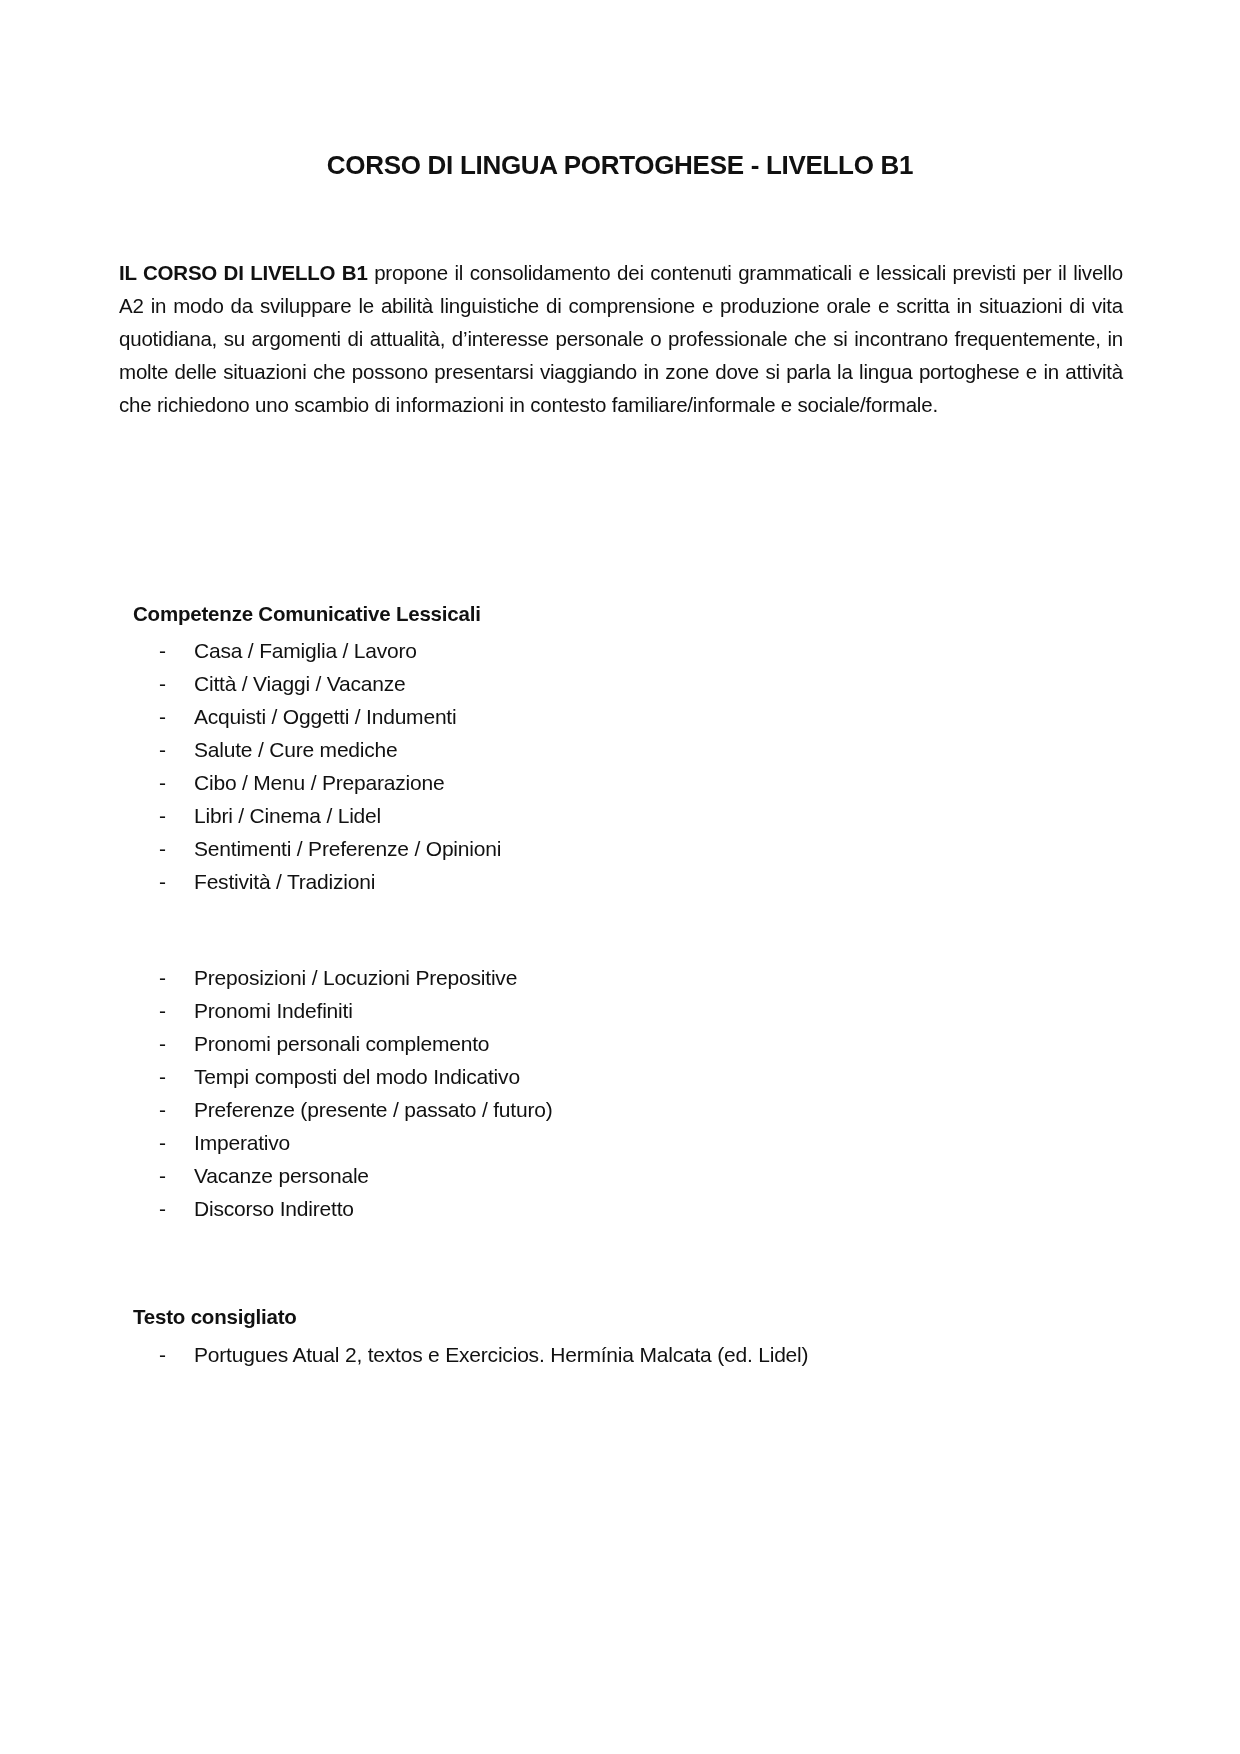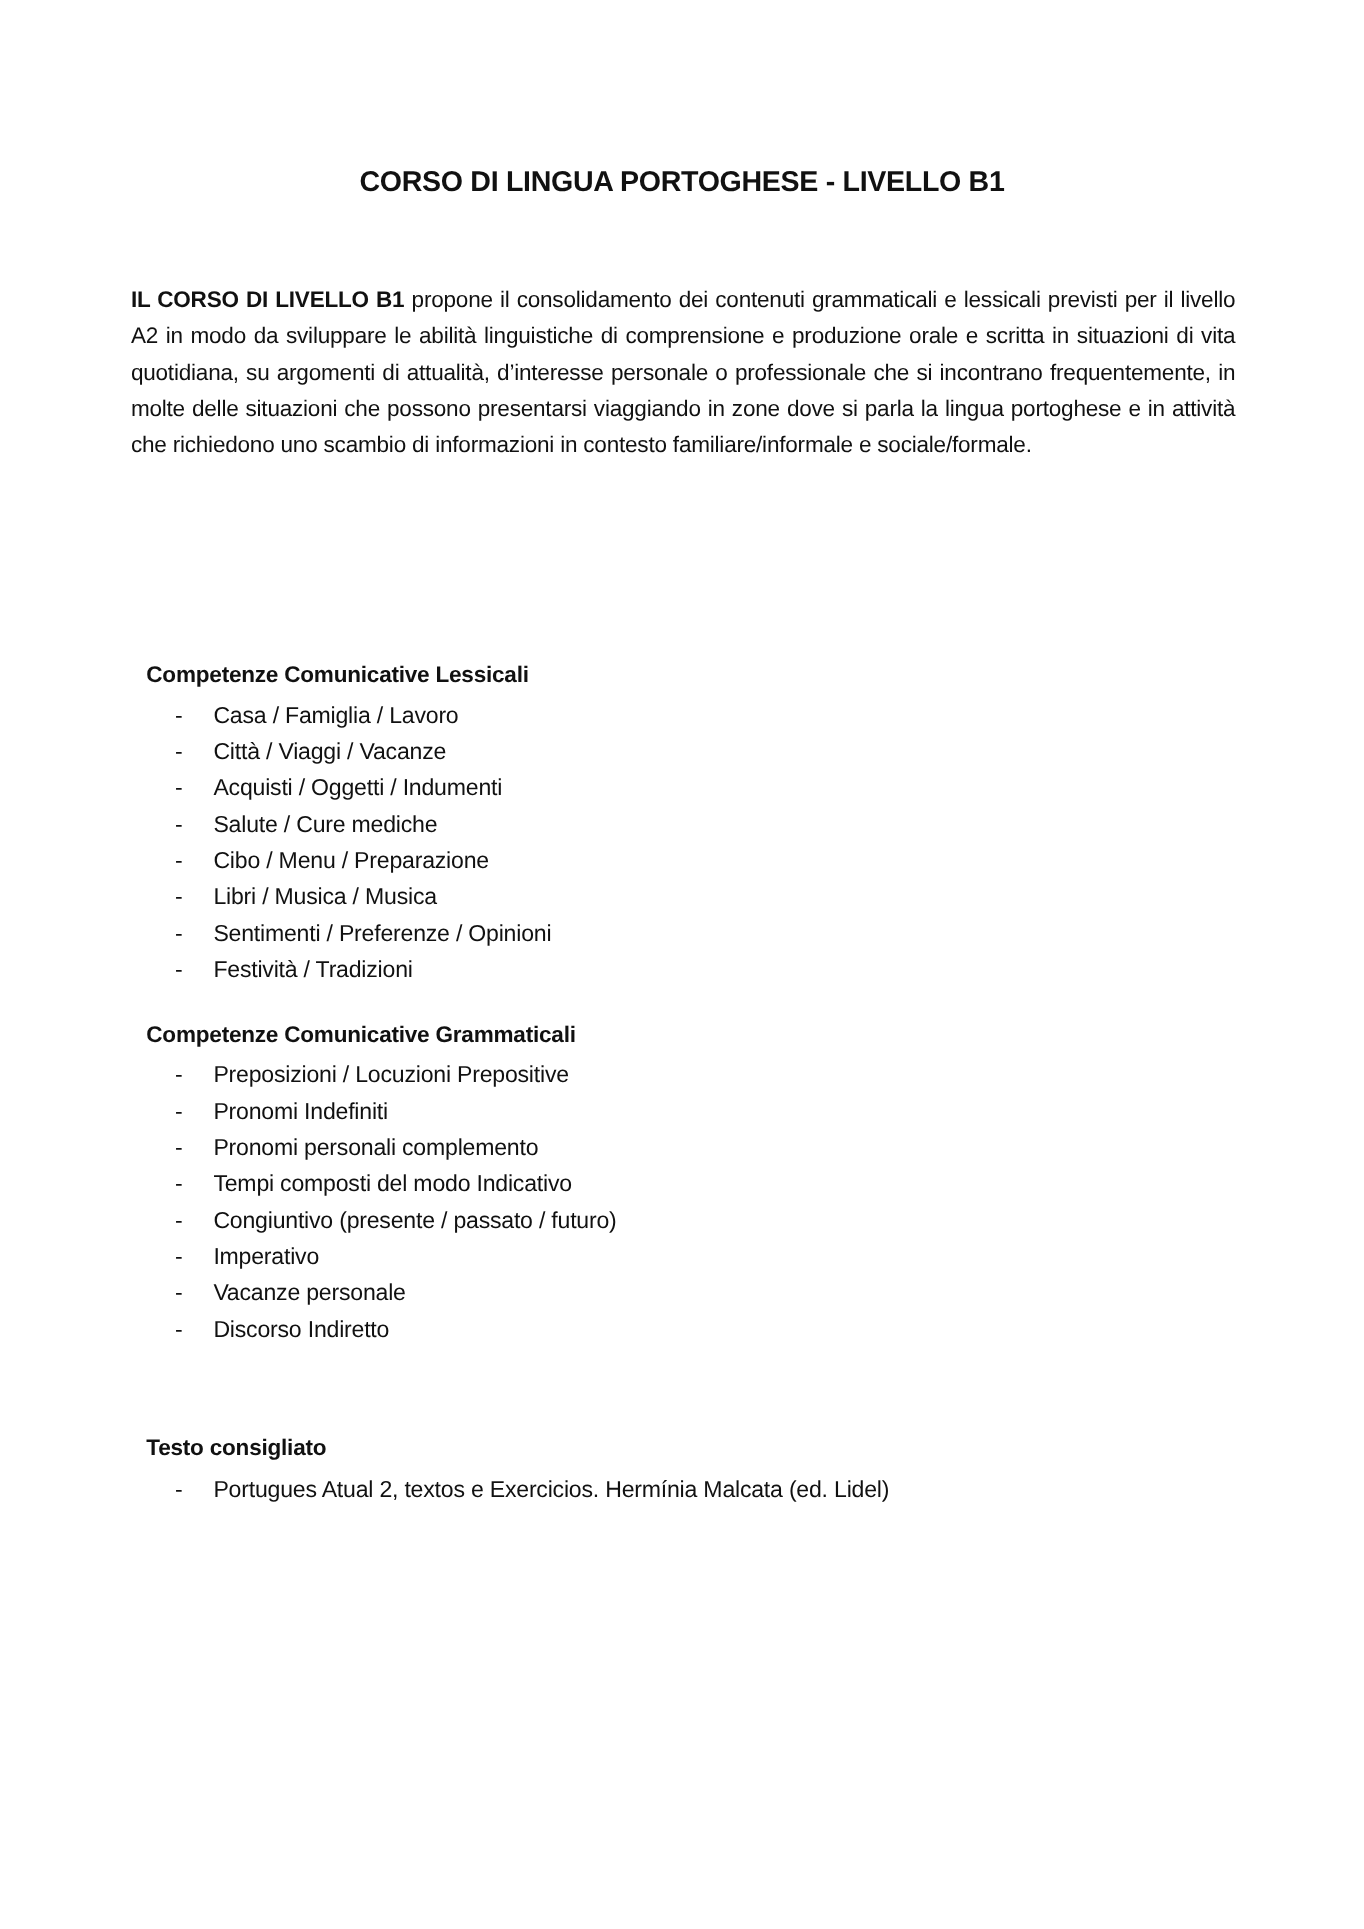--- a/index.html
+++ b/index.html
@@ -94,32 +94,31 @@
   <p class="intro"><b>IL CORSO DI LIVELLO B1</b><span> propone il consolidamento dei contenuti grammaticali e lessicali previsti per il livello A2 in modo da sviluppare le abilità linguistiche di comprensione e produzione orale e scritta in situazioni di vita quotidiana, su argomenti di attualità, d’interesse personale o professionale che si incontrano frequentemente, in molte delle situazioni che possono presentarsi viaggiando in zone dove si parla la lingua portoghese e in attività che richiedono uno scambio di informazioni in contesto familiare/informale e sociale/formale.</span></p>
 
 
   <h3 class="subhead" style="top:588px;">Competenze Comunicative Lessicali</h3>
   <ul class="dash-list" id="lexical-list" style="top:634px;">
       <li><span class="dash">-</span><span>Casa / Famiglia / Lavoro</span></li>
       <li><span class="dash">-</span><span>Città / Viaggi / Vacanze</span></li>
       <li><span class="dash">-</span><span>Acquisti / Oggetti / Indumenti</span></li>
       <li><span class="dash">-</span><span>Salute / Cure mediche</span></li>
       <li><span class="dash">-</span><span>Cibo / Menu / Preparazione</span></li>
-      <li><span class="dash">-</span><span>Libri / Musica / Musica</span></li>
+      <li><span class="dash">-</span><span>Libri / Cinema / Lidel</span></li>
       <li><span class="dash">-</span><span>Sentimenti / Preferenze / Opinioni</span></li>
       <li><span class="dash">-</span><span>Festività / Tradizioni</span></li>
     </ul>
 
-  <h3 class="subhead" style="top:915px;">Competenze Comunicative Grammaticali</h3>
   <ul class="dash-list" id="grammar-list" style="top:961px;">
       <li><span class="dash">-</span><span>Preposizioni / Locuzioni Prepositive</span></li>
       <li><span class="dash">-</span><span>Pronomi Indefiniti</span></li>
       <li><span class="dash">-</span><span>Pronomi personali complemento</span></li>
       <li><span class="dash">-</span><span>Tempi composti del modo Indicativo</span></li>
-      <li><span class="dash">-</span><span>Congiuntivo (presente / passato / futuro)</span></li>
+      <li><span class="dash">-</span><span>Preferenze (presente / passato / futuro)</span></li>
       <li><span class="dash">-</span><span>Imperativo</span></li>
       <li><span class="dash">-</span><span>Vacanze personale</span></li>
       <li><span class="dash">-</span><span>Discorso Indiretto</span></li>
     </ul>
 
   <h3 class="subhead" style="top:1291px;">Testo consigliato</h3>
   <ul class="dash-list" id="textbook-list" style="top:1338px;">
       <li><span class="dash">-</span><span>Portugues Atual 2, textos e Exercicios. Hermínia Malcata  (ed. Lidel)</span></li>
     </ul>
 

